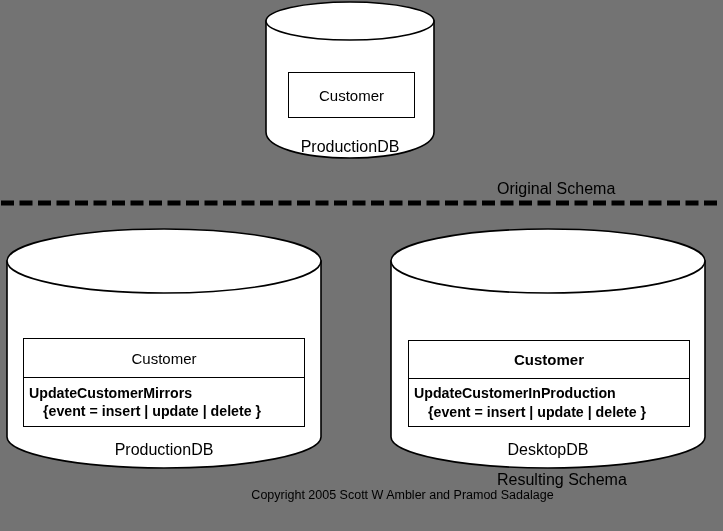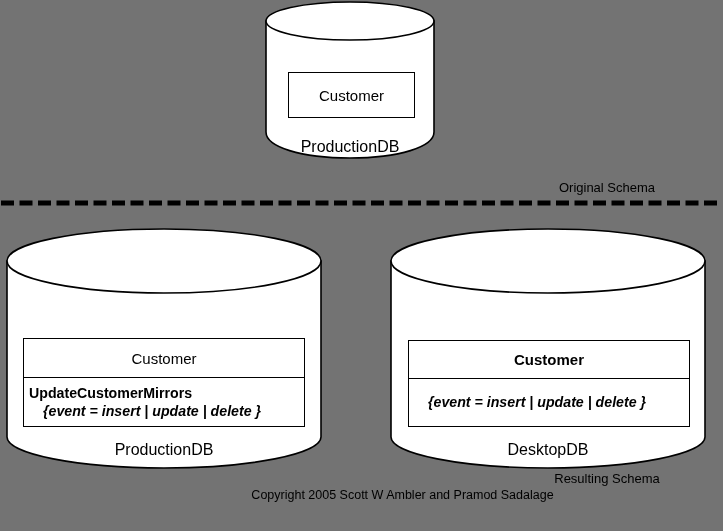--- a/index.html
+++ b/index.html
@@ -57,22 +57,22 @@
   .txt {
     position: absolute;
     white-space: pre;
     line-height: 1.18;
   }
   .lbl-db {
     font-size: 16px;
     text-align: center;
   }
   .lbl-schema {
-    font-size: 13px;
-    text-align: center;
+    font-size: 16px;
+    text-align: left;
   }
   .lbl-copyright {
     font-size: 12.5px;
     text-align: center;
   }
   .cell-plain {
     font-size: 15px;
     text-align: center;
   }
   .cell-bold {
@@ -84,21 +84,20 @@
     font-size: 14.2px;
     font-weight: bold;
     text-align: left;
     line-height: 1.28;
     padding-left: 5px;
     width: 100%;
     box-sizing: border-box;
   }
   .trigger-line2 {
     padding-left: 14px;
-    font-style: italic;
   }
 </style>
 </head>
 <body>
 
 <div id="canvas">
 
   <svg class="layer" viewBox="0 0 723 531">
 
     <g>
@@ -148,20 +147,21 @@
       </div>
     </div>
   </div>
 
   <div class="txt lbl-db" style="left:80px; top:441px; width:168px;">ProductionDB</div>
 
   <div class="box-outline" style="left:408px; top:340px; width:282px; height:87px;">
     <div class="box-row cell-bold" style="height:37px;">Customer</div>
     <div class="box-row row-divider" style="height:48px;">
       <div class="trigger-block">
+        <div>UpdateCustomerInProduction</div>
         <div class="trigger-line2">{event = insert | update | delete }</div>
       </div>
     </div>
   </div>
 
   <div class="txt lbl-schema" style="left:497px; top:471px; width:220px;">Resulting Schema</div>
 
   <div class="txt lbl-db" style="left:464px; top:441px; width:168px;">DesktopDB</div>
 
   <div class="txt lbl-copyright" style="left:0px; top:488px; width:723px;padding-left:41px;">Copyright 2005 Scott W Ambler and Pramod Sadalage</div>

